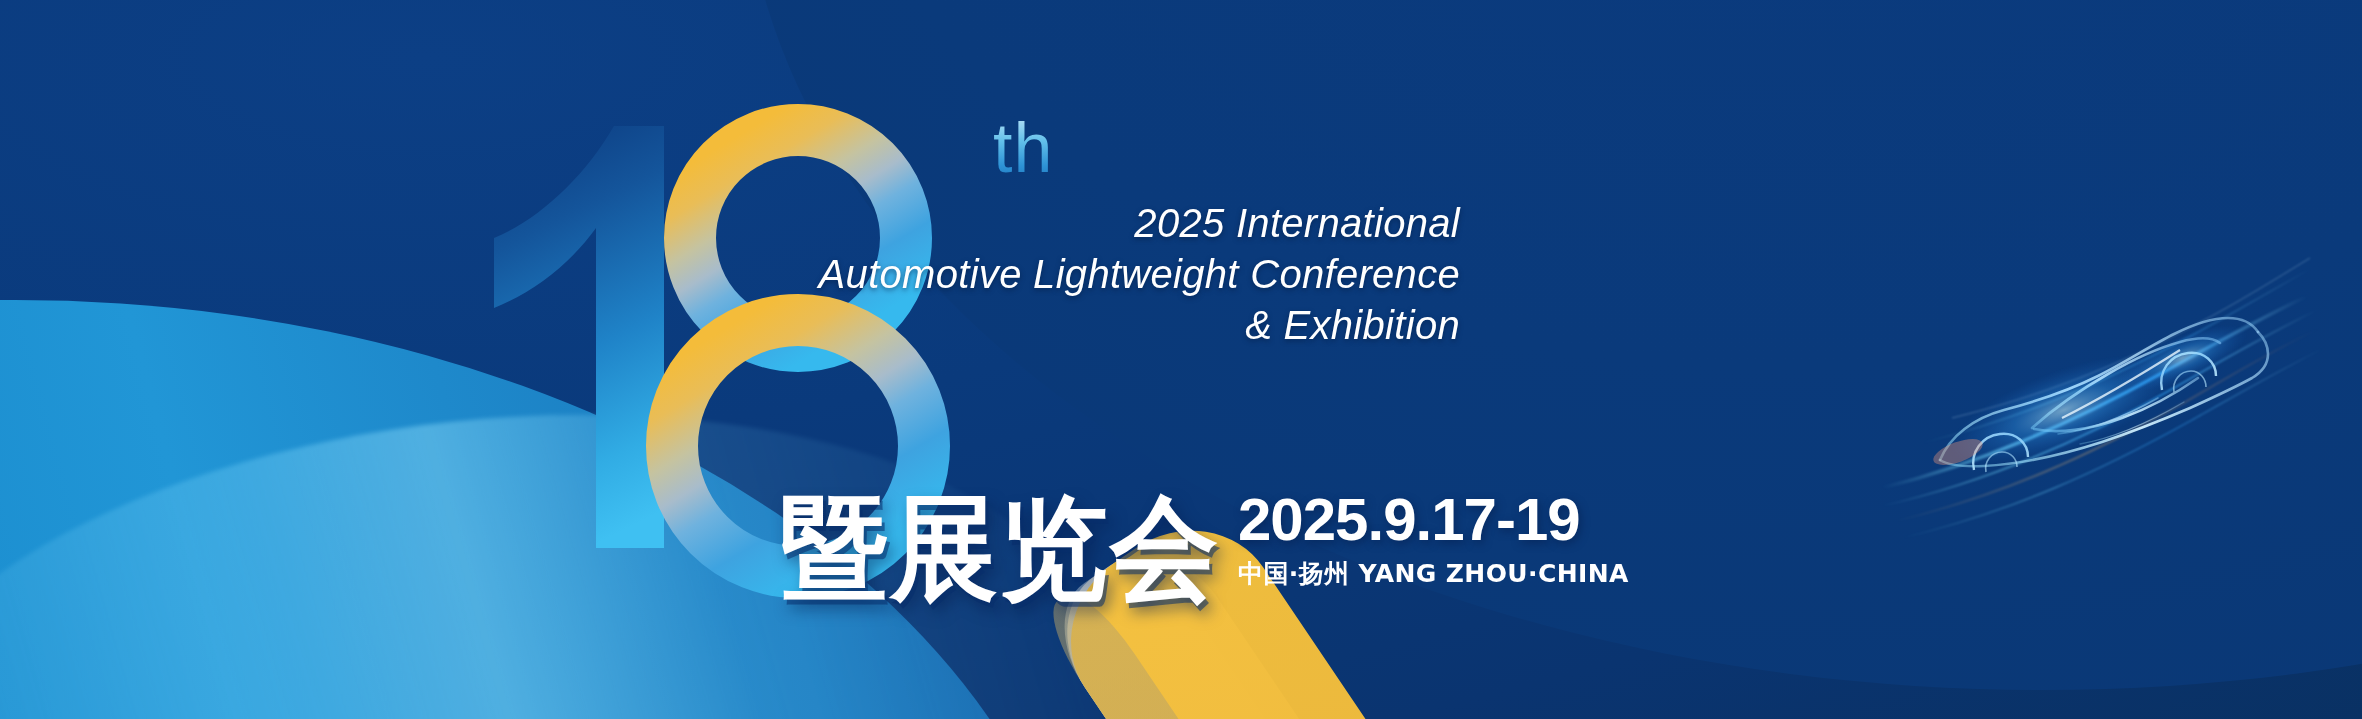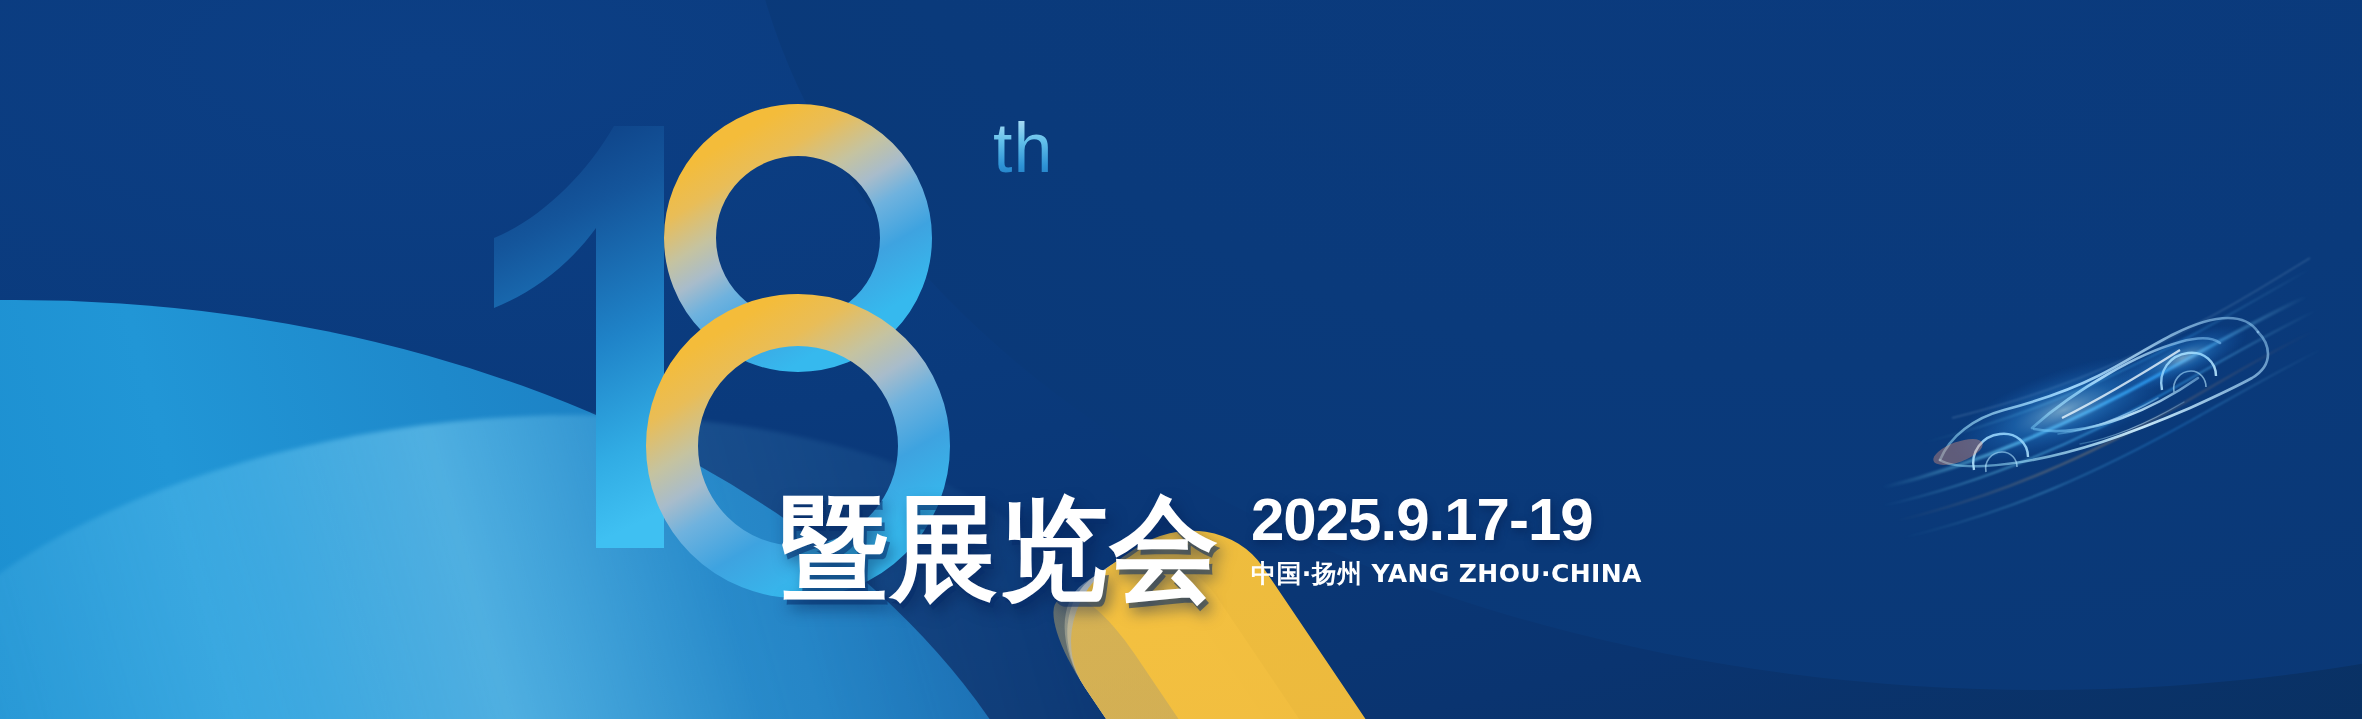--- a/index.html
+++ b/index.html
@@ -188,21 +188,21 @@
     text-shadow:
        3px 4px 0 rgba(8,45,108,.55),
        6px 8px 14px rgba(5,30,78,.55);
     transform:scaleY(1.06);
     transform-origin:left top;
   }
   .cn-line1{font-size:108px;}
   .cn-line2{font-size:108px;margin-top:14px;}
 
   .cn-row2{position:absolute;left:780px;top:478px;display:flex;align-items:flex-end;}
-  .date-block{margin-left:31px;padding-bottom:14px;}
+  .date-block{margin-left:18px;padding-bottom:14px;}
   .date-main{
     color:#ffffff;
     font-weight:700;
     font-size:60px;
     line-height:1;
     letter-spacing:-1px;
     white-space:nowrap;
     text-shadow:2px 3px 8px rgba(5,30,78,.6);
     font-family:"Liberation Sans","DejaVu Sans",sans-serif;
   }
@@ -332,20 +332,25 @@
 
       <g fill="none" stroke="url(#gradEight)">
         <circle cx="320" cy="160" r="108" stroke-width="52"></circle>
         <circle cx="320" cy="368" r="126" stroke-width="52"></circle>
       </g>
     </svg>
   </div>
 
   <div class="sup-th">th</div>
 
+  <div class="en-title">
+    <span class="l">2025 International</span>
+    <span class="l">Automotive Lightweight Conference</span>
+    <span class="l">&amp; Exhibition</span>
+  </div>
 
 
   <div class="cn-row2">
     <div class="cn-line2">暨展览会</div>
     <div class="date-block">
       <div class="date-main">2025.9.17-19</div>
       <div class="date-sub">中国·扬州 YANG ZHOU·CHINA</div>
     </div>
   </div>
 

